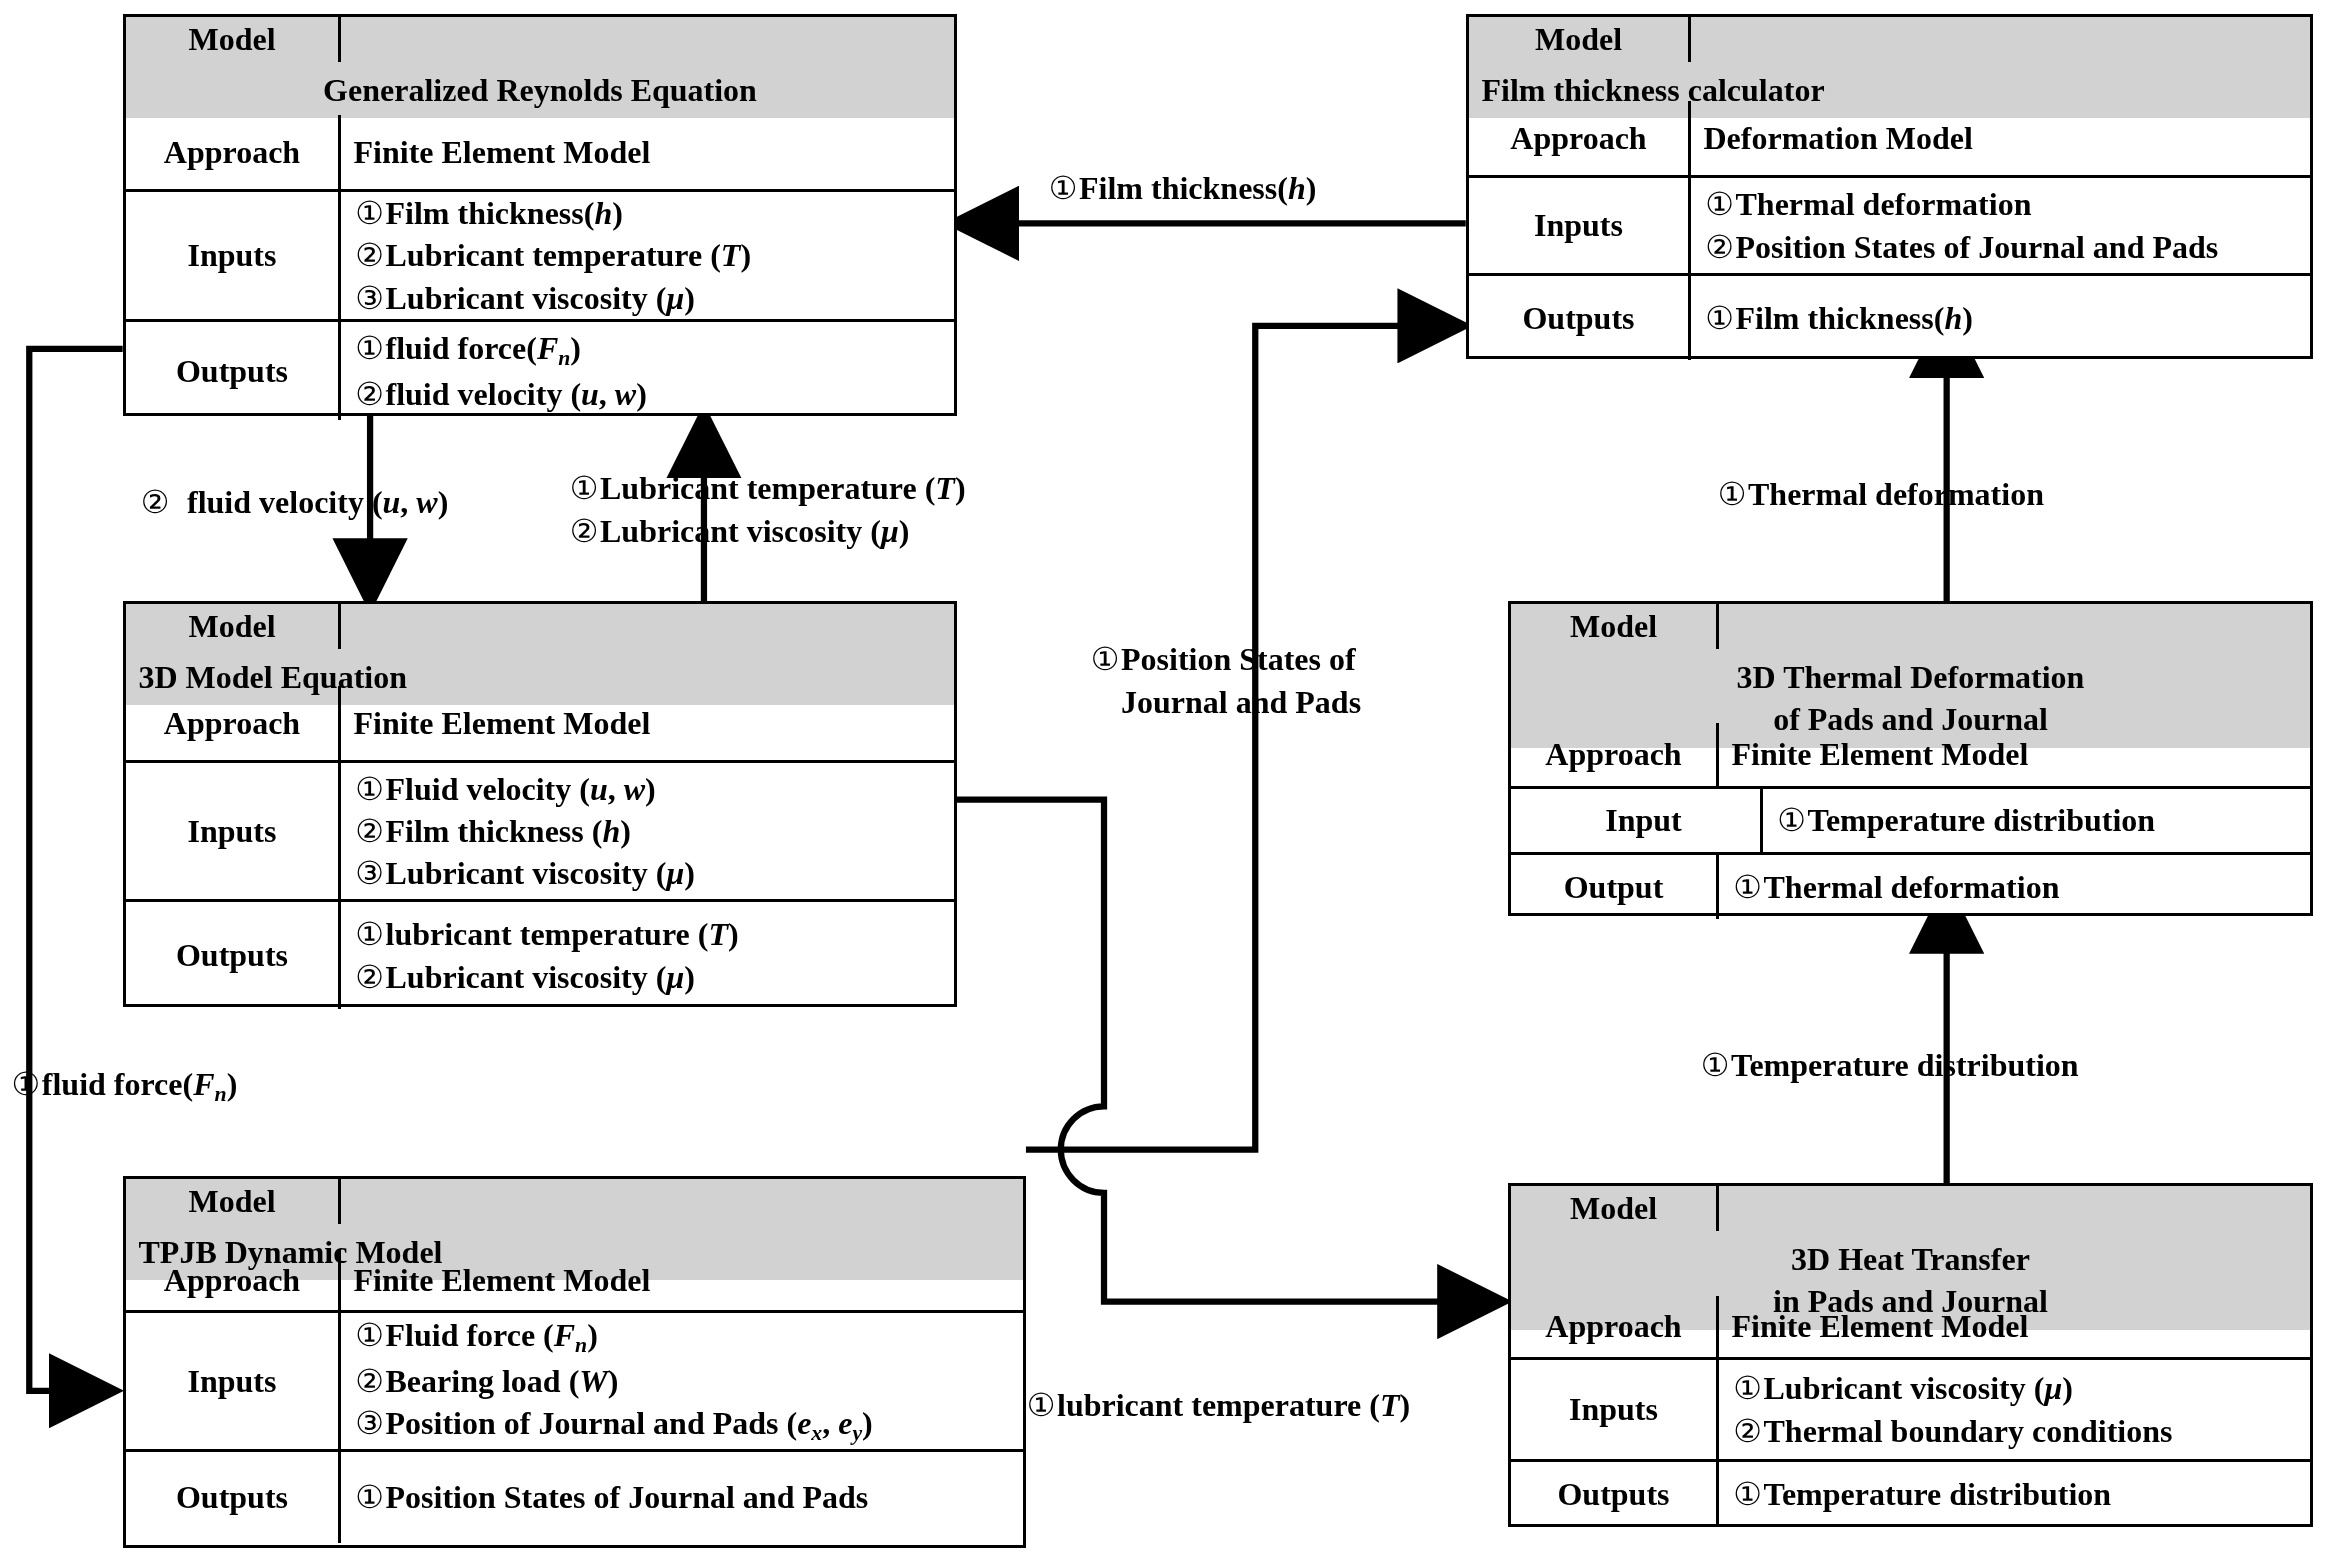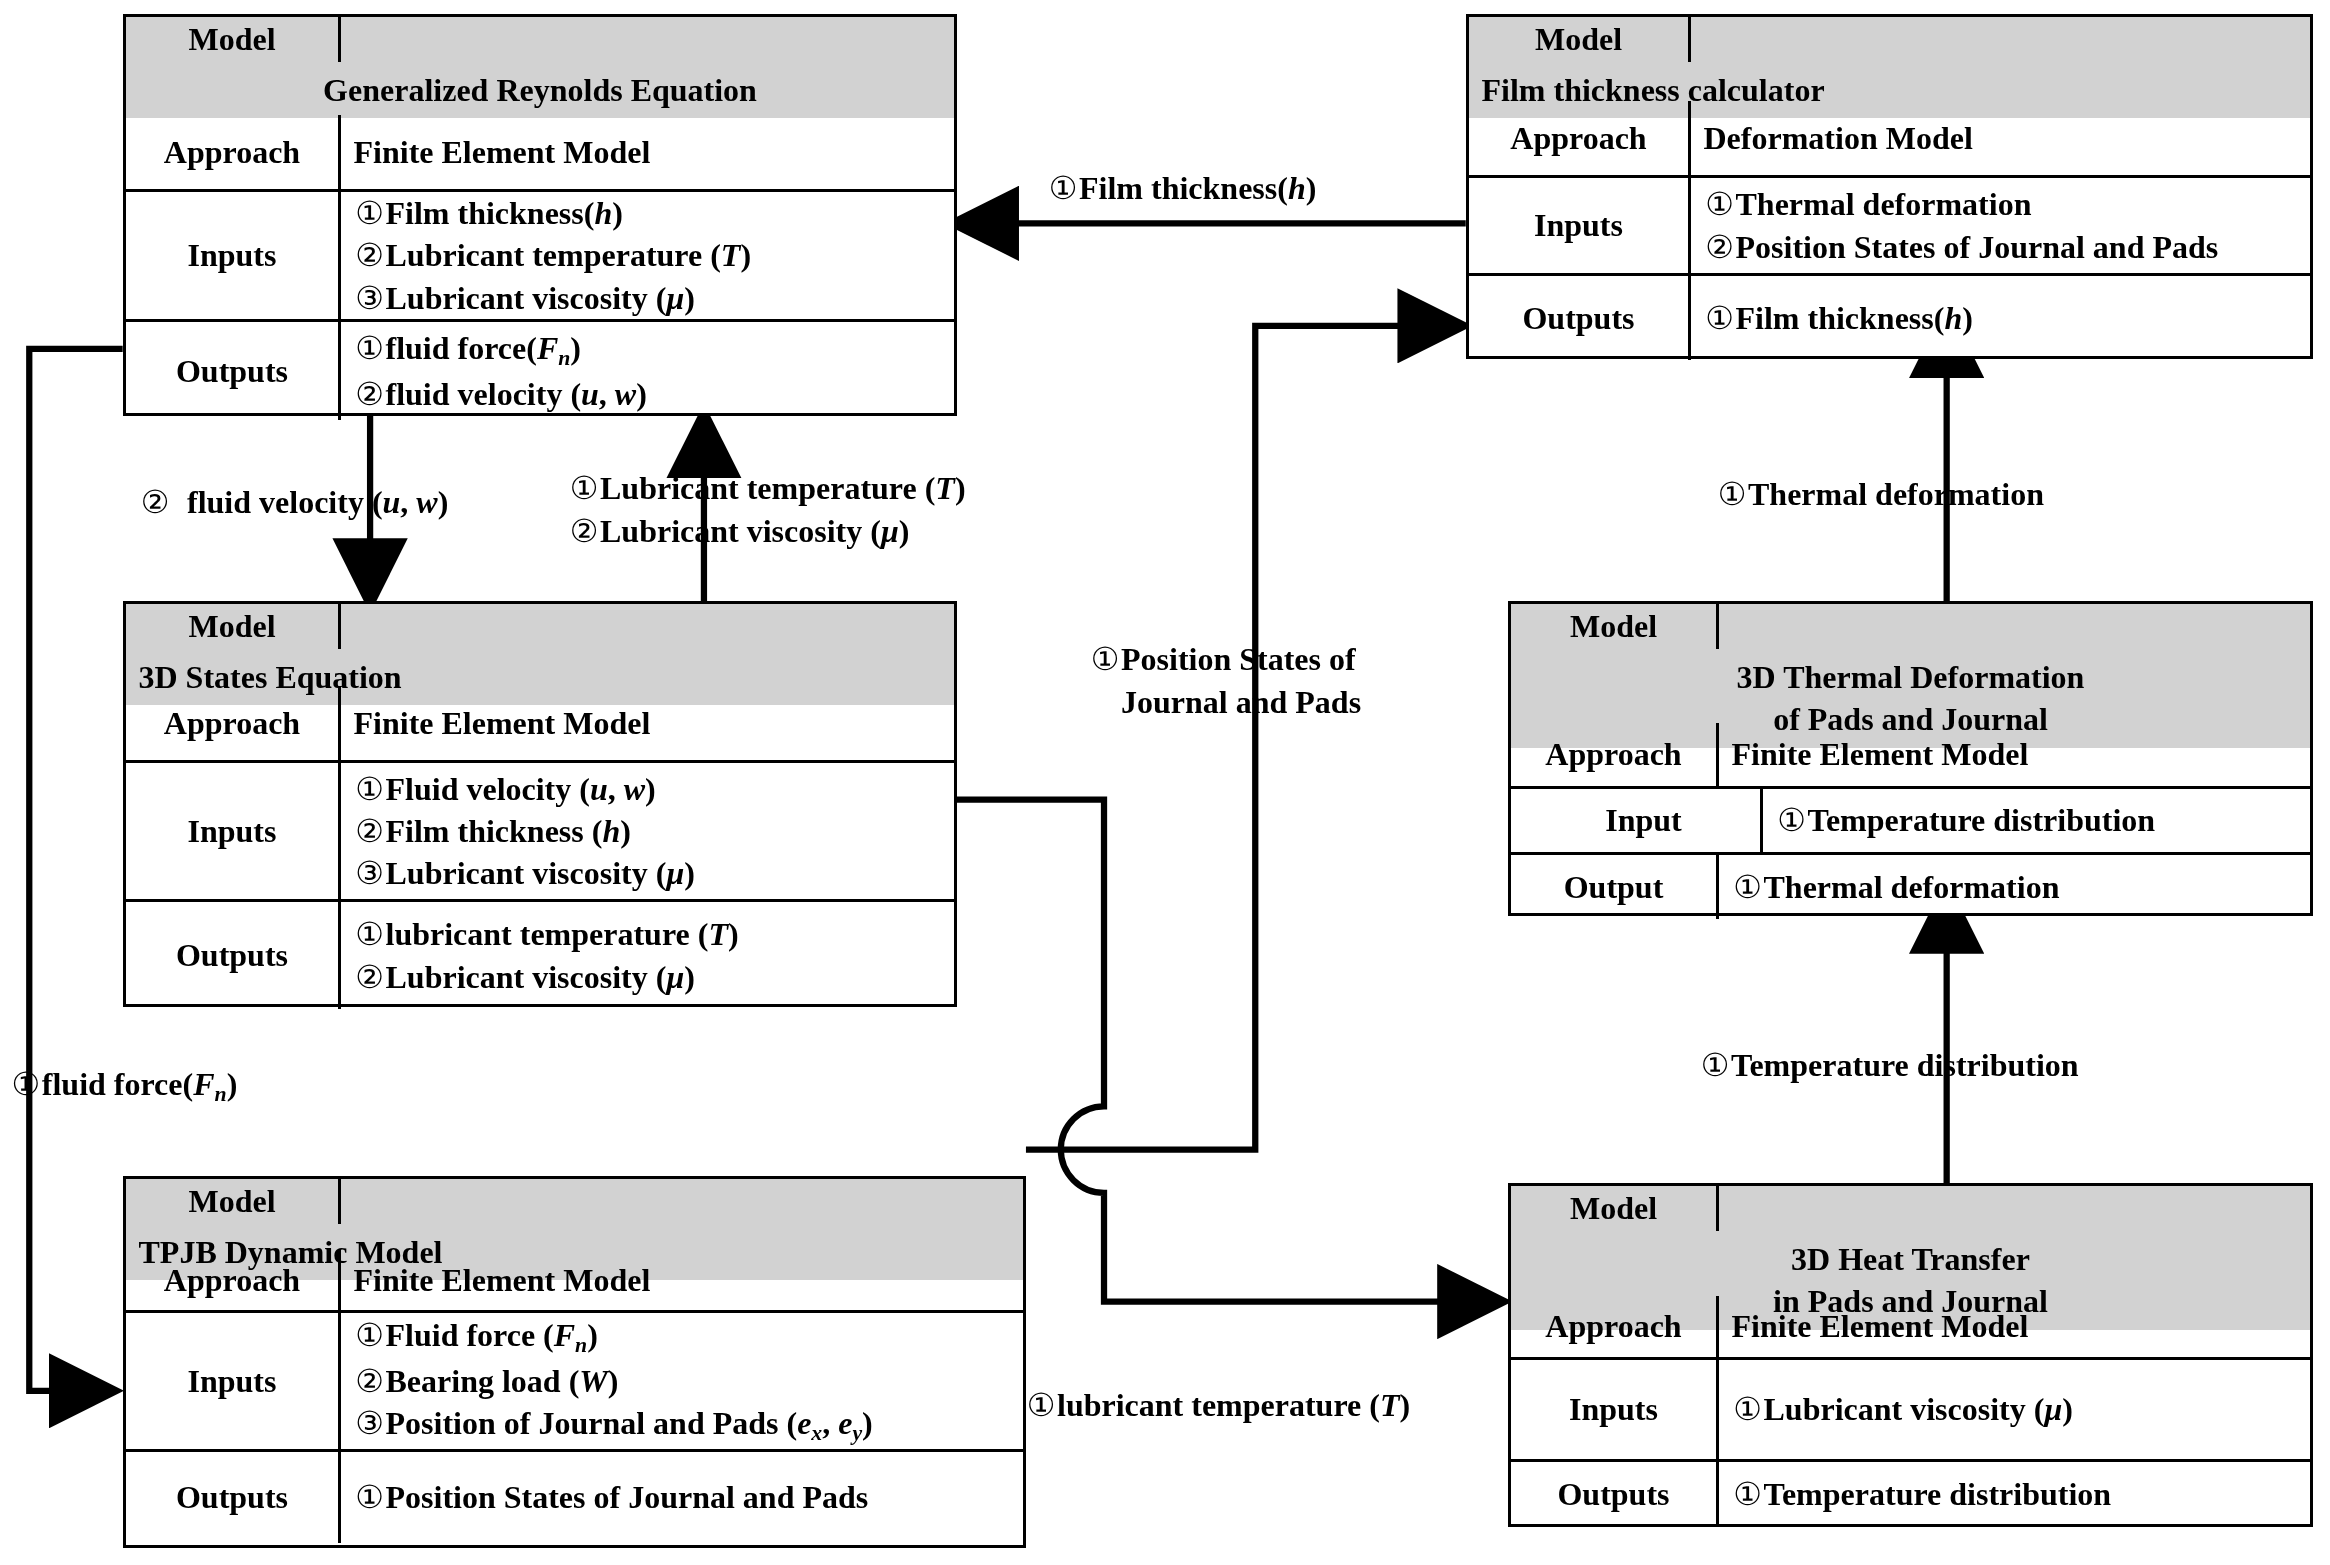--- a/index.html
+++ b/index.html
@@ -176,21 +176,21 @@
       <div class="bcell-label" style="width:222px;">Outputs</div>
       <div class="bcell-value">
         <span class="item"><span class="num">①</span>Film thickness(<span class="it">h</span>)</span>
       </div>
     </div>
   </div>
 
   <div class="block" style="left:123px; top:601px; width:834px; height:406px;">
     <div class="brow head" style="height:82px;">
       <div class="bcell-label" style="width:215px;">Model</div>
-      <div class="bcell-value">3D States Equation</div>
+      <div class="bcell-value">3D Model Equation</div>
     </div>
     <div class="brow" style="height:77px;">
       <div class="bcell-label" style="width:215px;">Approach</div>
       <div class="bcell-value">Finite Element Model</div>
     </div>
     <div class="brow" style="height:139px;">
       <div class="bcell-label" style="width:215px;">Inputs</div>
       <div class="bcell-value">
         <span class="item"><span class="num">①</span>Fluid velocity (<span class="it">u</span>, <span class="it">w</span>)</span>
         <span class="item"><span class="num">②</span>Film thickness (<span class="it">h</span>)</span>
@@ -266,20 +266,21 @@
       </div>
     </div>
     <div class="brow" style="height:64px;">
       <div class="bcell-label" style="width:208px;">Approach</div>
       <div class="bcell-value">Finite Element Model</div>
     </div>
     <div class="brow" style="height:102px;">
       <div class="bcell-label" style="width:208px;">Inputs</div>
       <div class="bcell-value">
         <span class="item"><span class="num">①</span>Lubricant viscosity (<span class="it">μ</span>)</span>
+        <span class="item"><span class="num">②</span>Thermal boundary conditions</span>
       </div>
     </div>
     <div class="brow" style="height:64px;">
       <div class="bcell-label" style="width:208px;">Outputs</div>
       <div class="bcell-value">
         <span class="item"><span class="num">①</span>Temperature distribution</span>
       </div>
     </div>
   </div>
 

